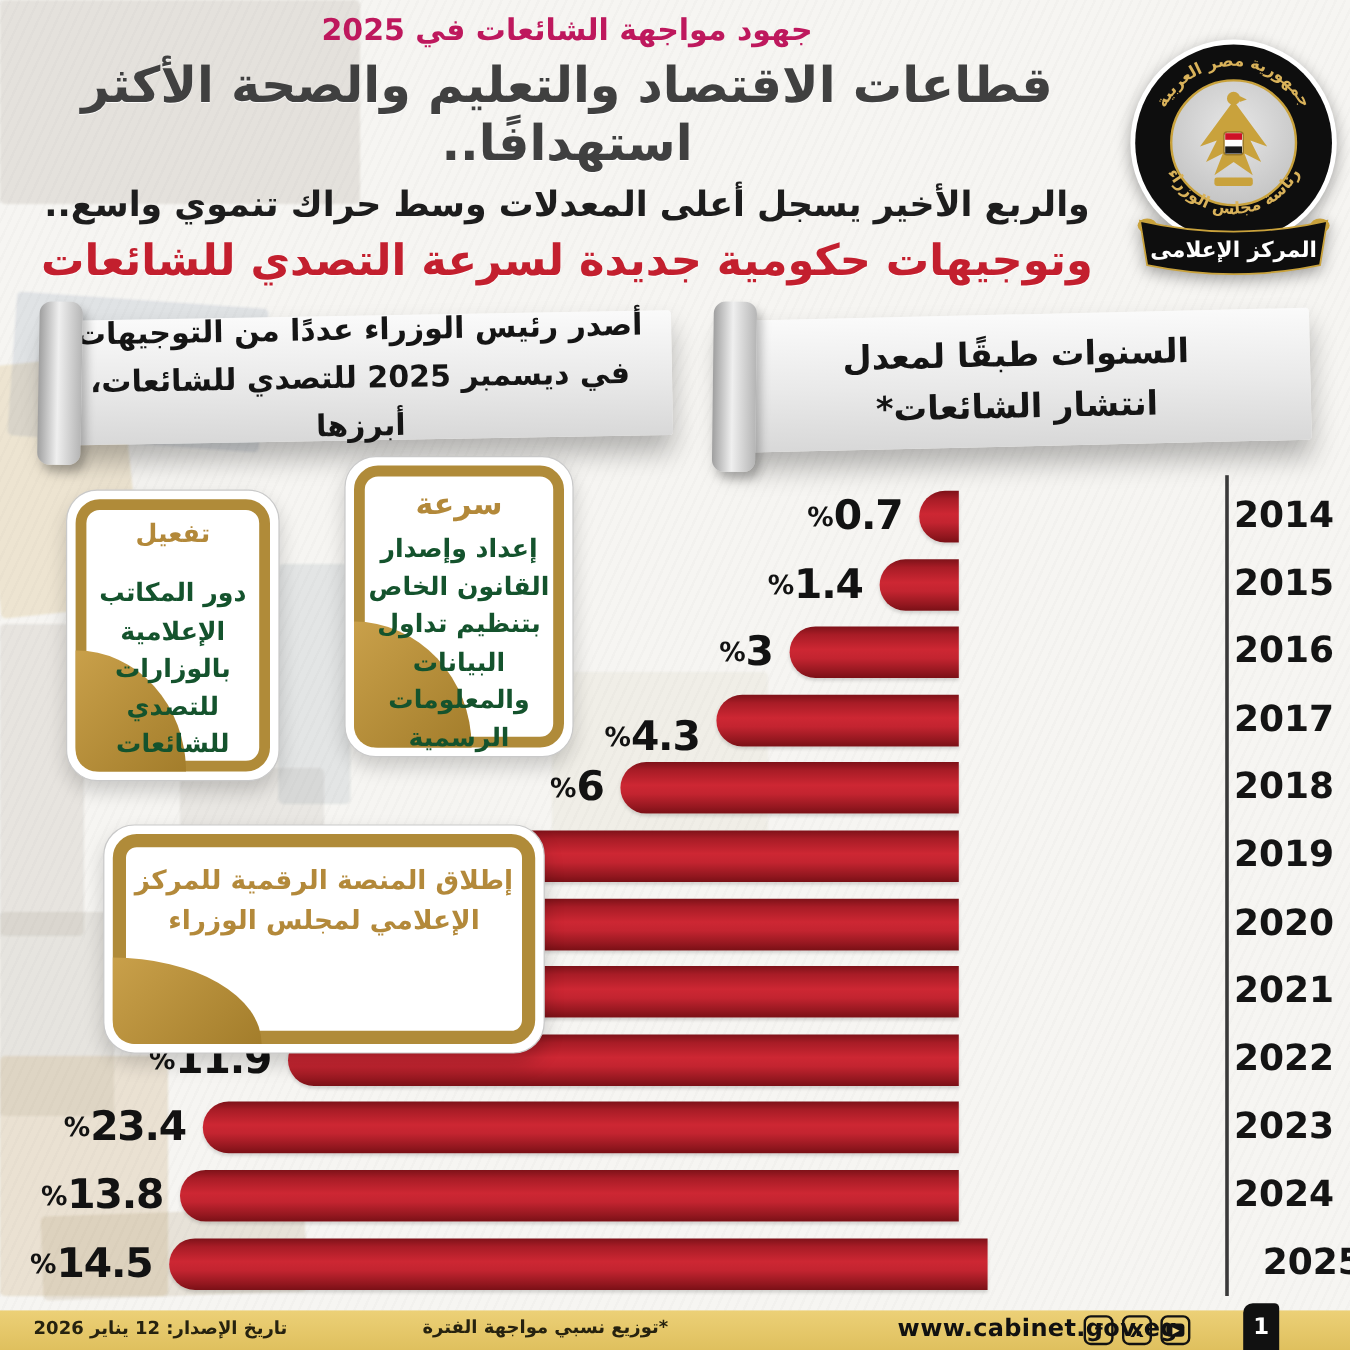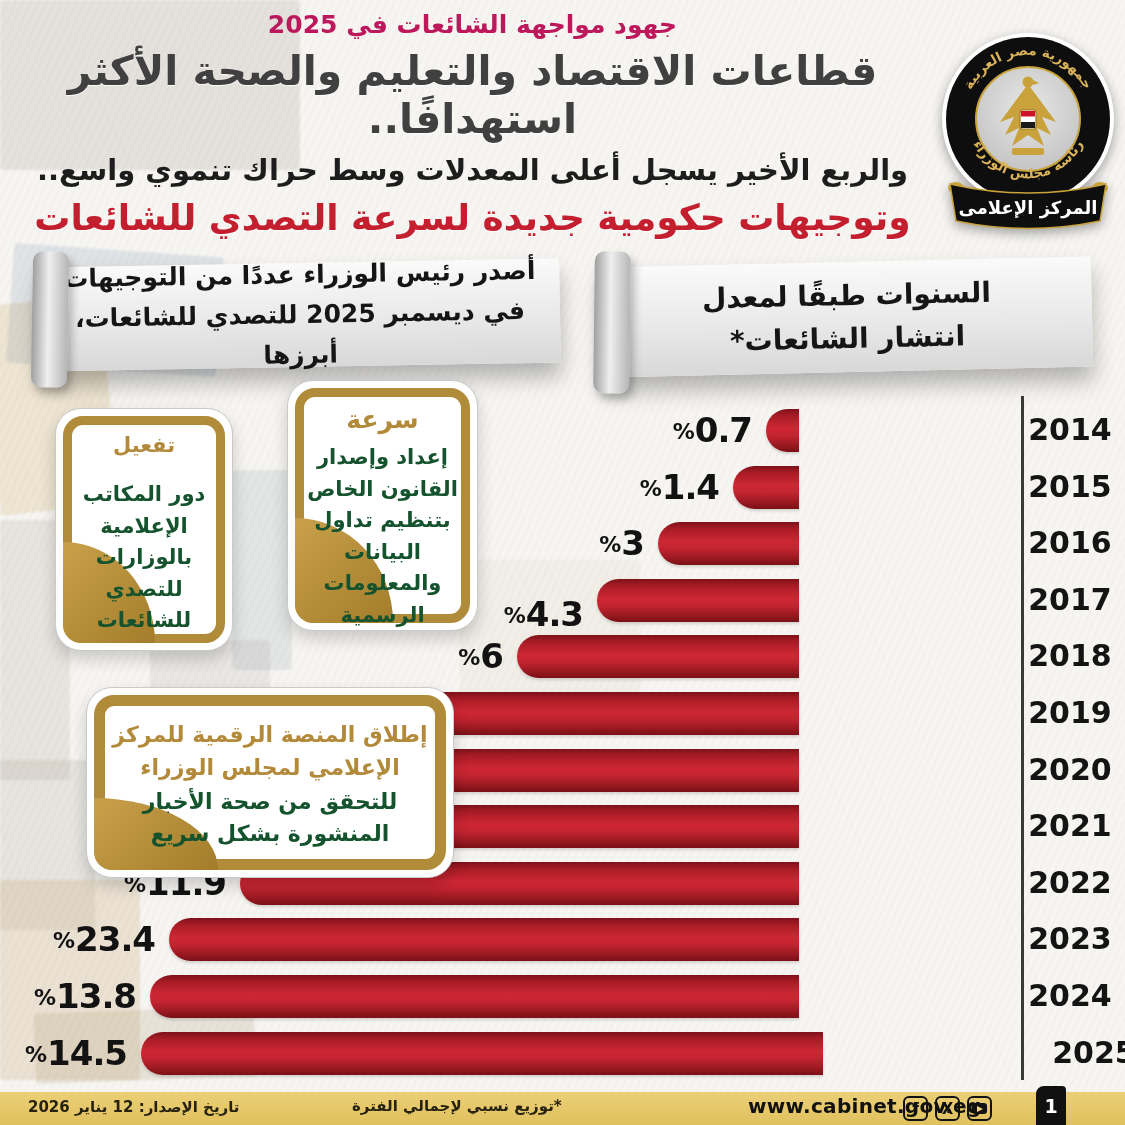--- a/index.html
+++ b/index.html
@@ -198,21 +198,20 @@
       <div class="card-gold-title">تفعيل</div>
       <div class="card-body">دور المكاتب الإعلامية بالوزارات للتصدي للشائعات</div>
     </div>
   </div>
 
   <div class="gold-card card-platform">
     <div class="gold-frame"></div>
     <div class="gold-swoosh"></div>
     <div class="card-content">
       <div class="card-gold-title">إطلاق المنصة الرقمية للمركز الإعلامي لمجلس الوزراء</div>
-      <div class="card-body">للتحقق من صحة الأخبار المنشورة بشكل سريع</div>
     </div>
   </div>
 
   <div class="chart-axis"></div>
   <div class="chart">
       <div class="chart-row" style="top: 0px;">
         <div class="bar-label" style="right: 150px;"><span class="pct">%</span><span class="num">0.7</span></div>
         <div class="bar" style="width: 33px;"></div>
         <div class="year-label">2014</div>
       </div>
@@ -268,21 +267,21 @@
       </div>
       <div class="chart-row" style="top: 623px; margin-left: 24px;">
         <div class="bar-label" style="right: 799px;"><span class="pct">%</span><span class="num">14.5</span></div>
         <div class="bar" style="width: 682px;"></div>
         <div class="year-label">2025</div>
       </div>
     </div>
 
   <div class="footer">
     <div class="footer-date">تاريخ الإصدار: 12 يناير 2026</div>
-    <div class="footer-note">*توزيع نسبي لإجمالي الفترة</div>
+    <div class="footer-note">*توزيع نسبي مواجهة الفترة</div>
     <a class="footer-site" href="#">www.cabinet.gov.eg</a>
     <div class="social">
       <div class="icon-box">f</div>
       <div class="icon-box">X</div>
       <div class="icon-box">
           <div class="yt-inner"></div>
         </div>
     </div>
   </div>
   <div class="page-tab">1</div>

